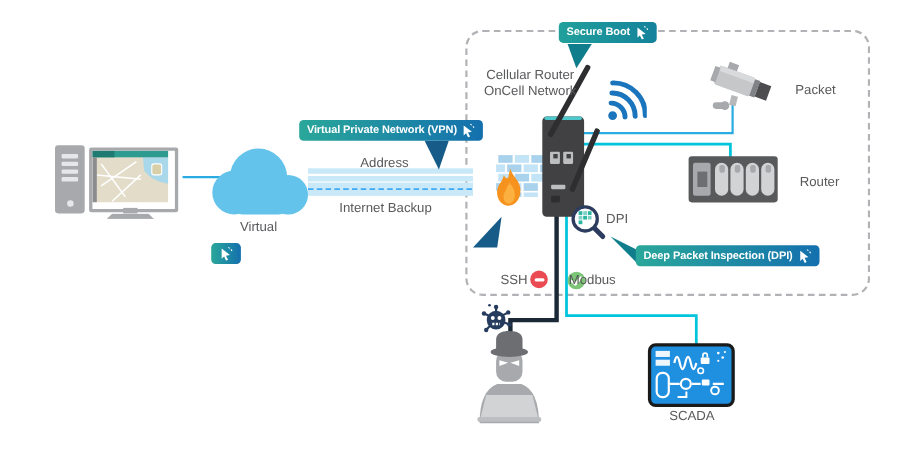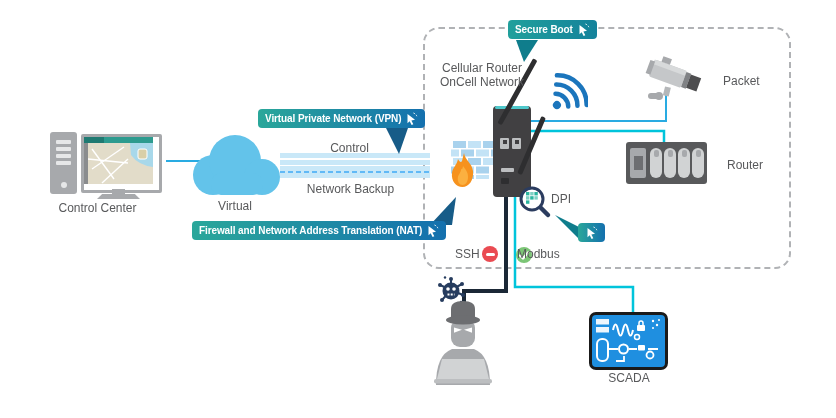--- a/index.html
+++ b/index.html
@@ -91,34 +91,33 @@
           <line x1="4" y1="22" x2="44" y2="26"></line>
       </g>
       <rect x="54" y="12" width="9" height="10" rx="2" fill="#D9CFA8" stroke="#fff" stroke-width="1"></rect>
       <rect x="0" y="0" width="69" height="6" fill="#2D9B8F"></rect>
       <rect x="0" y="0" width="20" height="6" fill="#1F7A72"></rect>
       <rect x="0" y="6" width="4" height="41" fill="#8A8C8E"></rect>
     </svg>
   </div>
   <div class="node stand-pole"></div>
   <div class="node stand-base"></div>
-  <div class="lbl center" style="left:40px;top:201px;width:115px">Control Center</div>
 
   <svg class="node" style="left:183px;top:131px" width="102" height="66" viewBox="0 0 102 66">
     <g fill="#63C3EA">
       <circle cx="30" cy="44" r="20"></circle>
       <circle cx="52" cy="30" r="26"></circle>
       <circle cx="79" cy="46" r="18"></circle>
       <rect x="28" y="42" width="52" height="22" rx="10"></rect>
     </g>
   </svg>
   <div class="lbl center" style="left:200px;top:199px;width:70px">Virtual</div>
 
-  <div class="lbl center" style="left:312px;top:141px;width:75px">Control</div>
-  <div class="lbl center" style="left:303px;top:182px;width:95px">Network Backup</div>
+  <div class="lbl center" style="left:312px;top:141px;width:75px">Address</div>
+  <div class="lbl center" style="left:303px;top:182px;width:95px">Internet Backup</div>
 
   <svg class="node" style="left:451px;top:141px" width="50" height="38" viewBox="0 0 50 38">
     <g>
       <rect x="2" y="0" width="13" height="7" fill="#A9D2ED"></rect>
         <rect x="17" y="0" width="13" height="7" fill="#C3E3F6"></rect>
         <rect x="32" y="0" width="13" height="7" fill="#A9D2ED"></rect>
       <rect x="0" y="8.5" width="8" height="7" fill="#C3E3F6"></rect>
         <rect x="10" y="8.5" width="13" height="7" fill="#A9D2ED"></rect>
         <rect x="25" y="8.5" width="13" height="7" fill="#C3E3F6"></rect>
         <rect x="40" y="8.5" width="10" height="7" fill="#A9D2ED"></rect>
@@ -283,34 +282,34 @@
   </div>
   <div class="lbl center" style="left:590px;top:371px;width:78px">SCADA</div>
 
   <div class="callout teal" style="left:508px;top:20px">
     <span>Secure Boot</span>
     <svg width="13" height="13" viewBox="0 0 13 13">
       <path d="M8.5,1 A6,6 0 0 1 12,4.5" stroke="#fff" stroke-width="1" stroke-dasharray="1.6,1.4" fill="none"></path>
       <path d="M2.5,2 L10,7.8 L6.4,8.4 L8.3,12.2 L6.6,13 L4.7,9.2 L2.5,11.2 Z" fill="#fff"></path>
     </svg>
   </div>
-  <div class="callout" style="left:258px;top:109px">
+  <div class="callout" style="left:272px;top:109px">
     <span>Virtual Private Network (VPN)</span>
     <svg width="13" height="13" viewBox="0 0 13 13">
       <path d="M8.5,1 A6,6 0 0 1 12,4.5" stroke="#fff" stroke-width="1" stroke-dasharray="1.6,1.4" fill="none"></path>
       <path d="M2.5,2 L10,7.8 L6.4,8.4 L8.3,12.2 L6.6,13 L4.7,9.2 L2.5,11.2 Z" fill="#fff"></path>
     </svg>
   </div>
   <div class="callout" style="left:192px;top:221px">
-    <span>Firewall and Network Address Translation (NAT)</span>
     <svg width="13" height="13" viewBox="0 0 13 13">
       <path d="M8.5,1 A6,6 0 0 1 12,4.5" stroke="#fff" stroke-width="1" stroke-dasharray="1.6,1.4" fill="none"></path>
       <path d="M2.5,2 L10,7.8 L6.4,8.4 L8.3,12.2 L6.6,13 L4.7,9.2 L2.5,11.2 Z" fill="#fff"></path>
     </svg>
   </div>
   <div class="callout" style="left:578px;top:223px">
+    <span>Deep Packet Inspection (DPI)</span>
     <svg width="13" height="13" viewBox="0 0 13 13">
       <path d="M8.5,1 A6,6 0 0 1 12,4.5" stroke="#fff" stroke-width="1" stroke-dasharray="1.6,1.4" fill="none"></path>
       <path d="M2.5,2 L10,7.8 L6.4,8.4 L8.3,12.2 L6.6,13 L4.7,9.2 L2.5,11.2 Z" fill="#fff"></path>
     </svg>
   </div>
 
 </div>
 
 </body></html>

